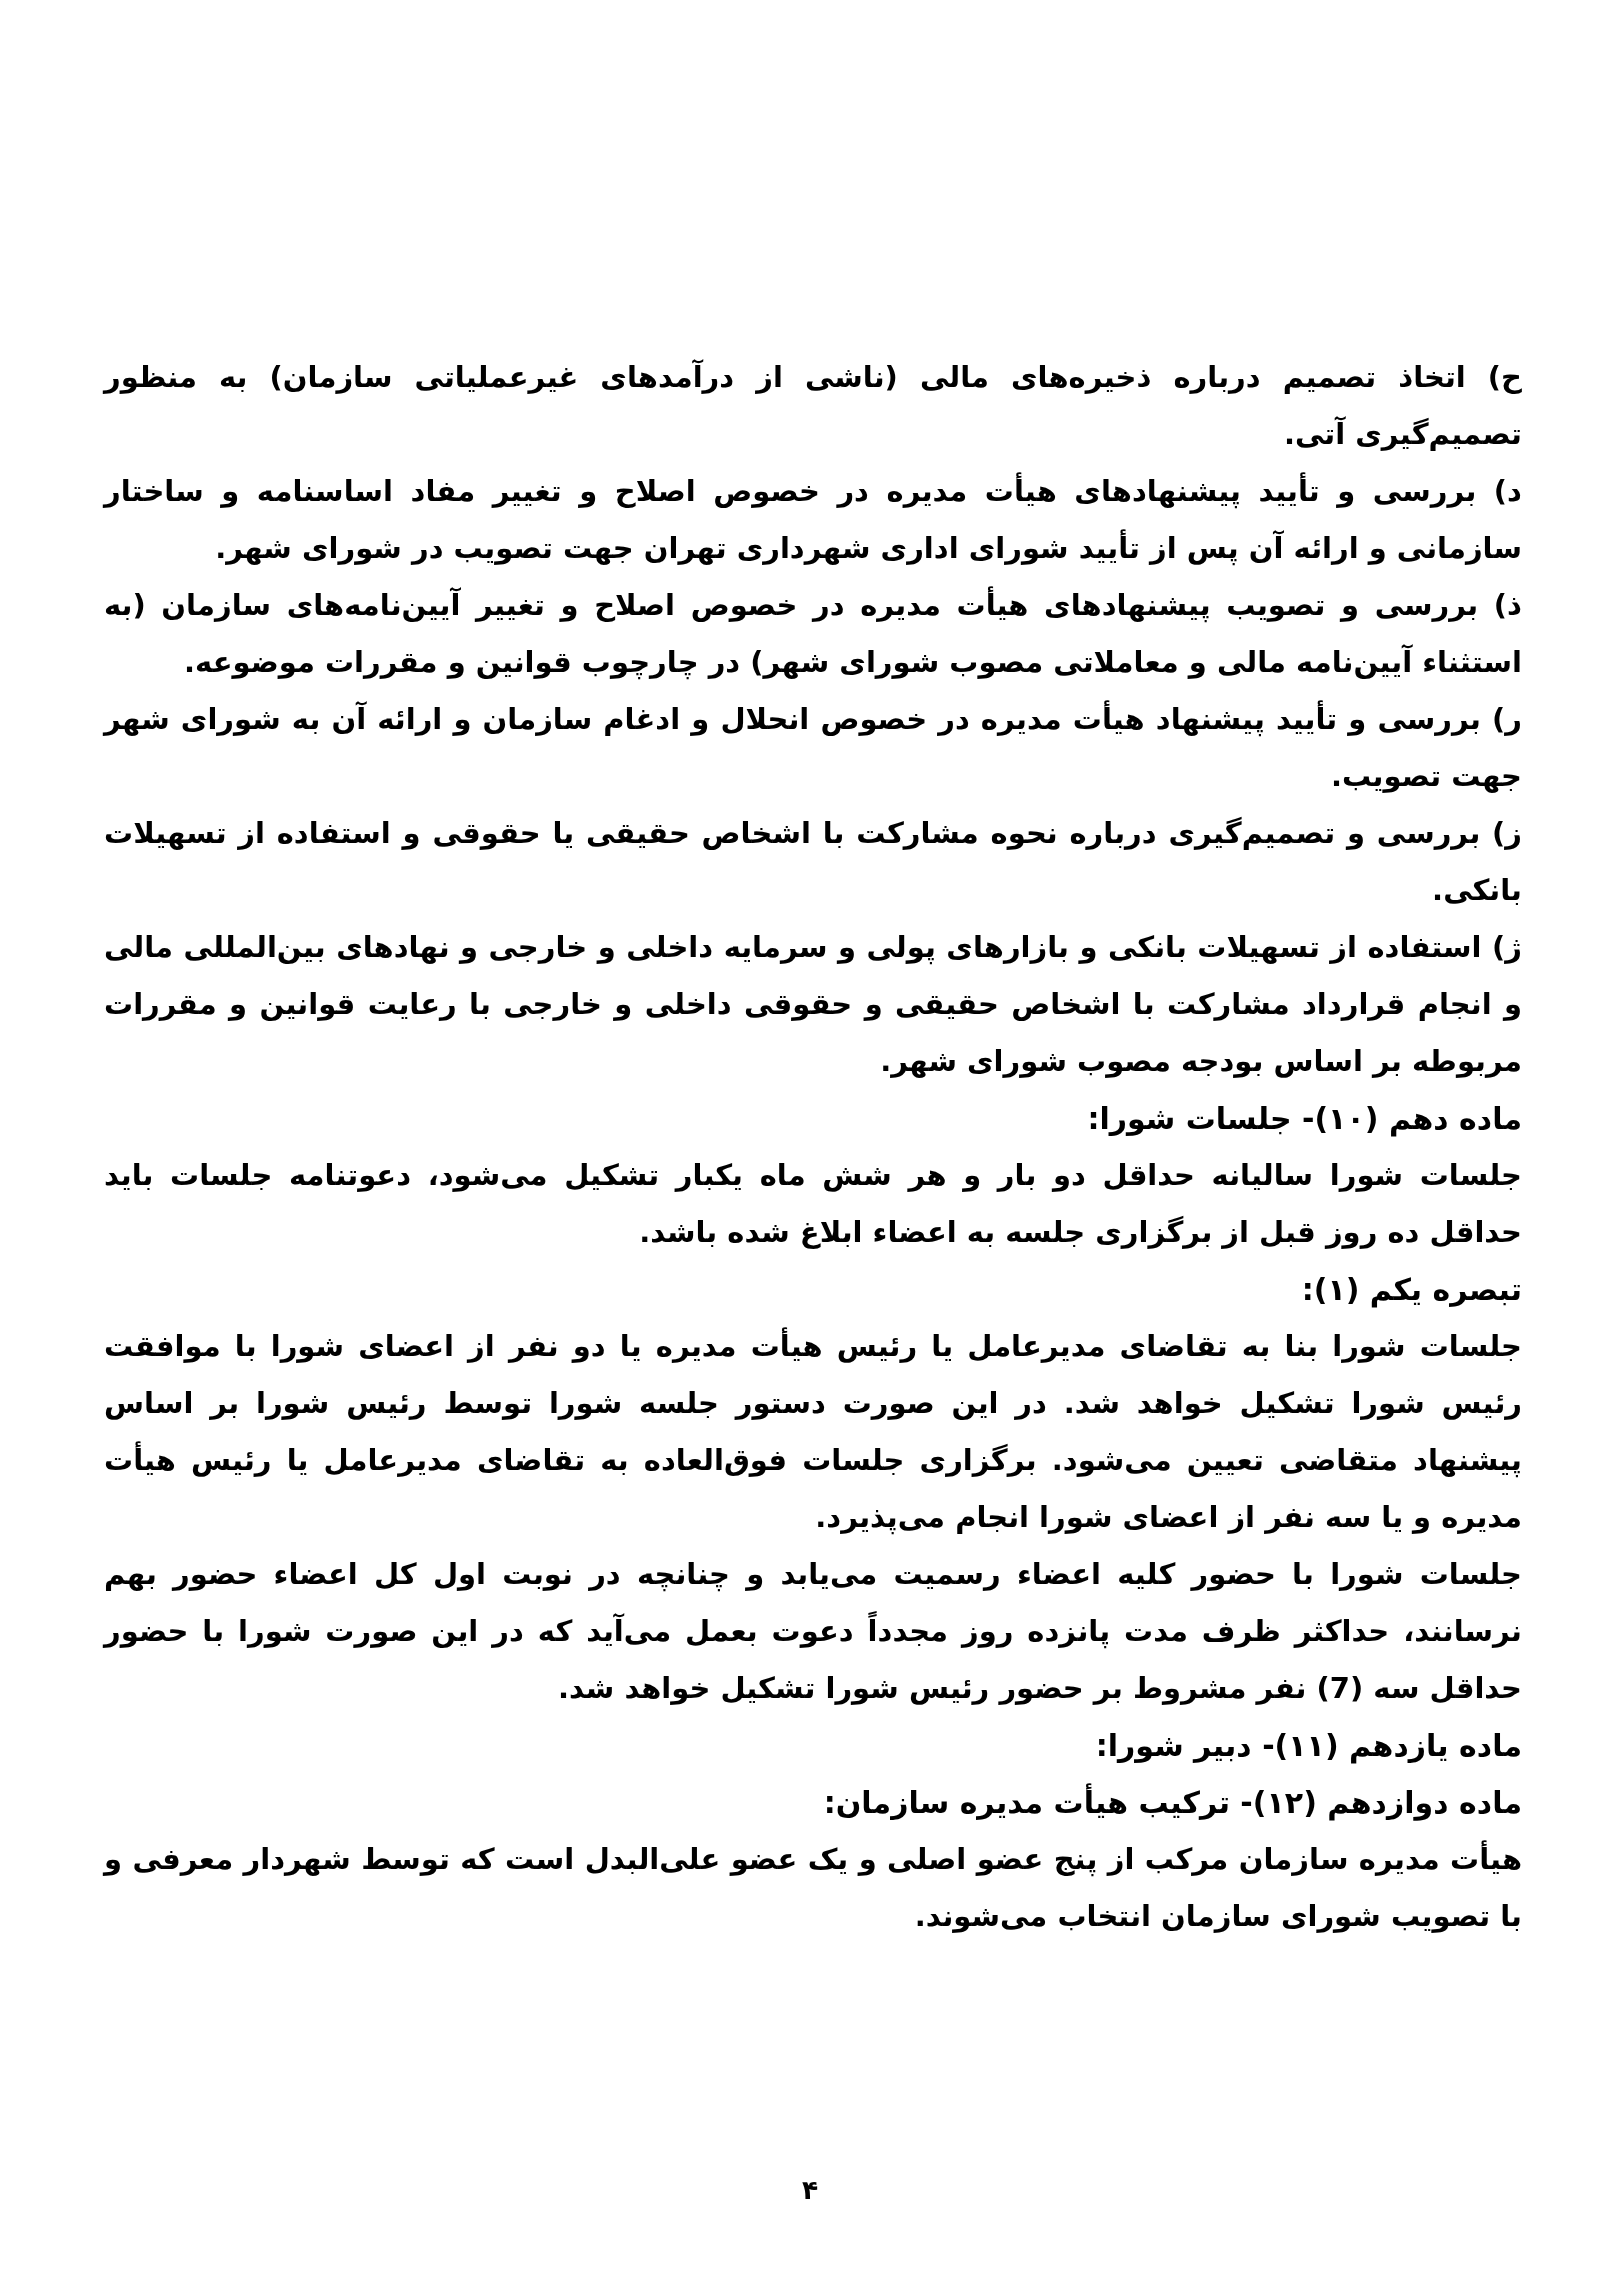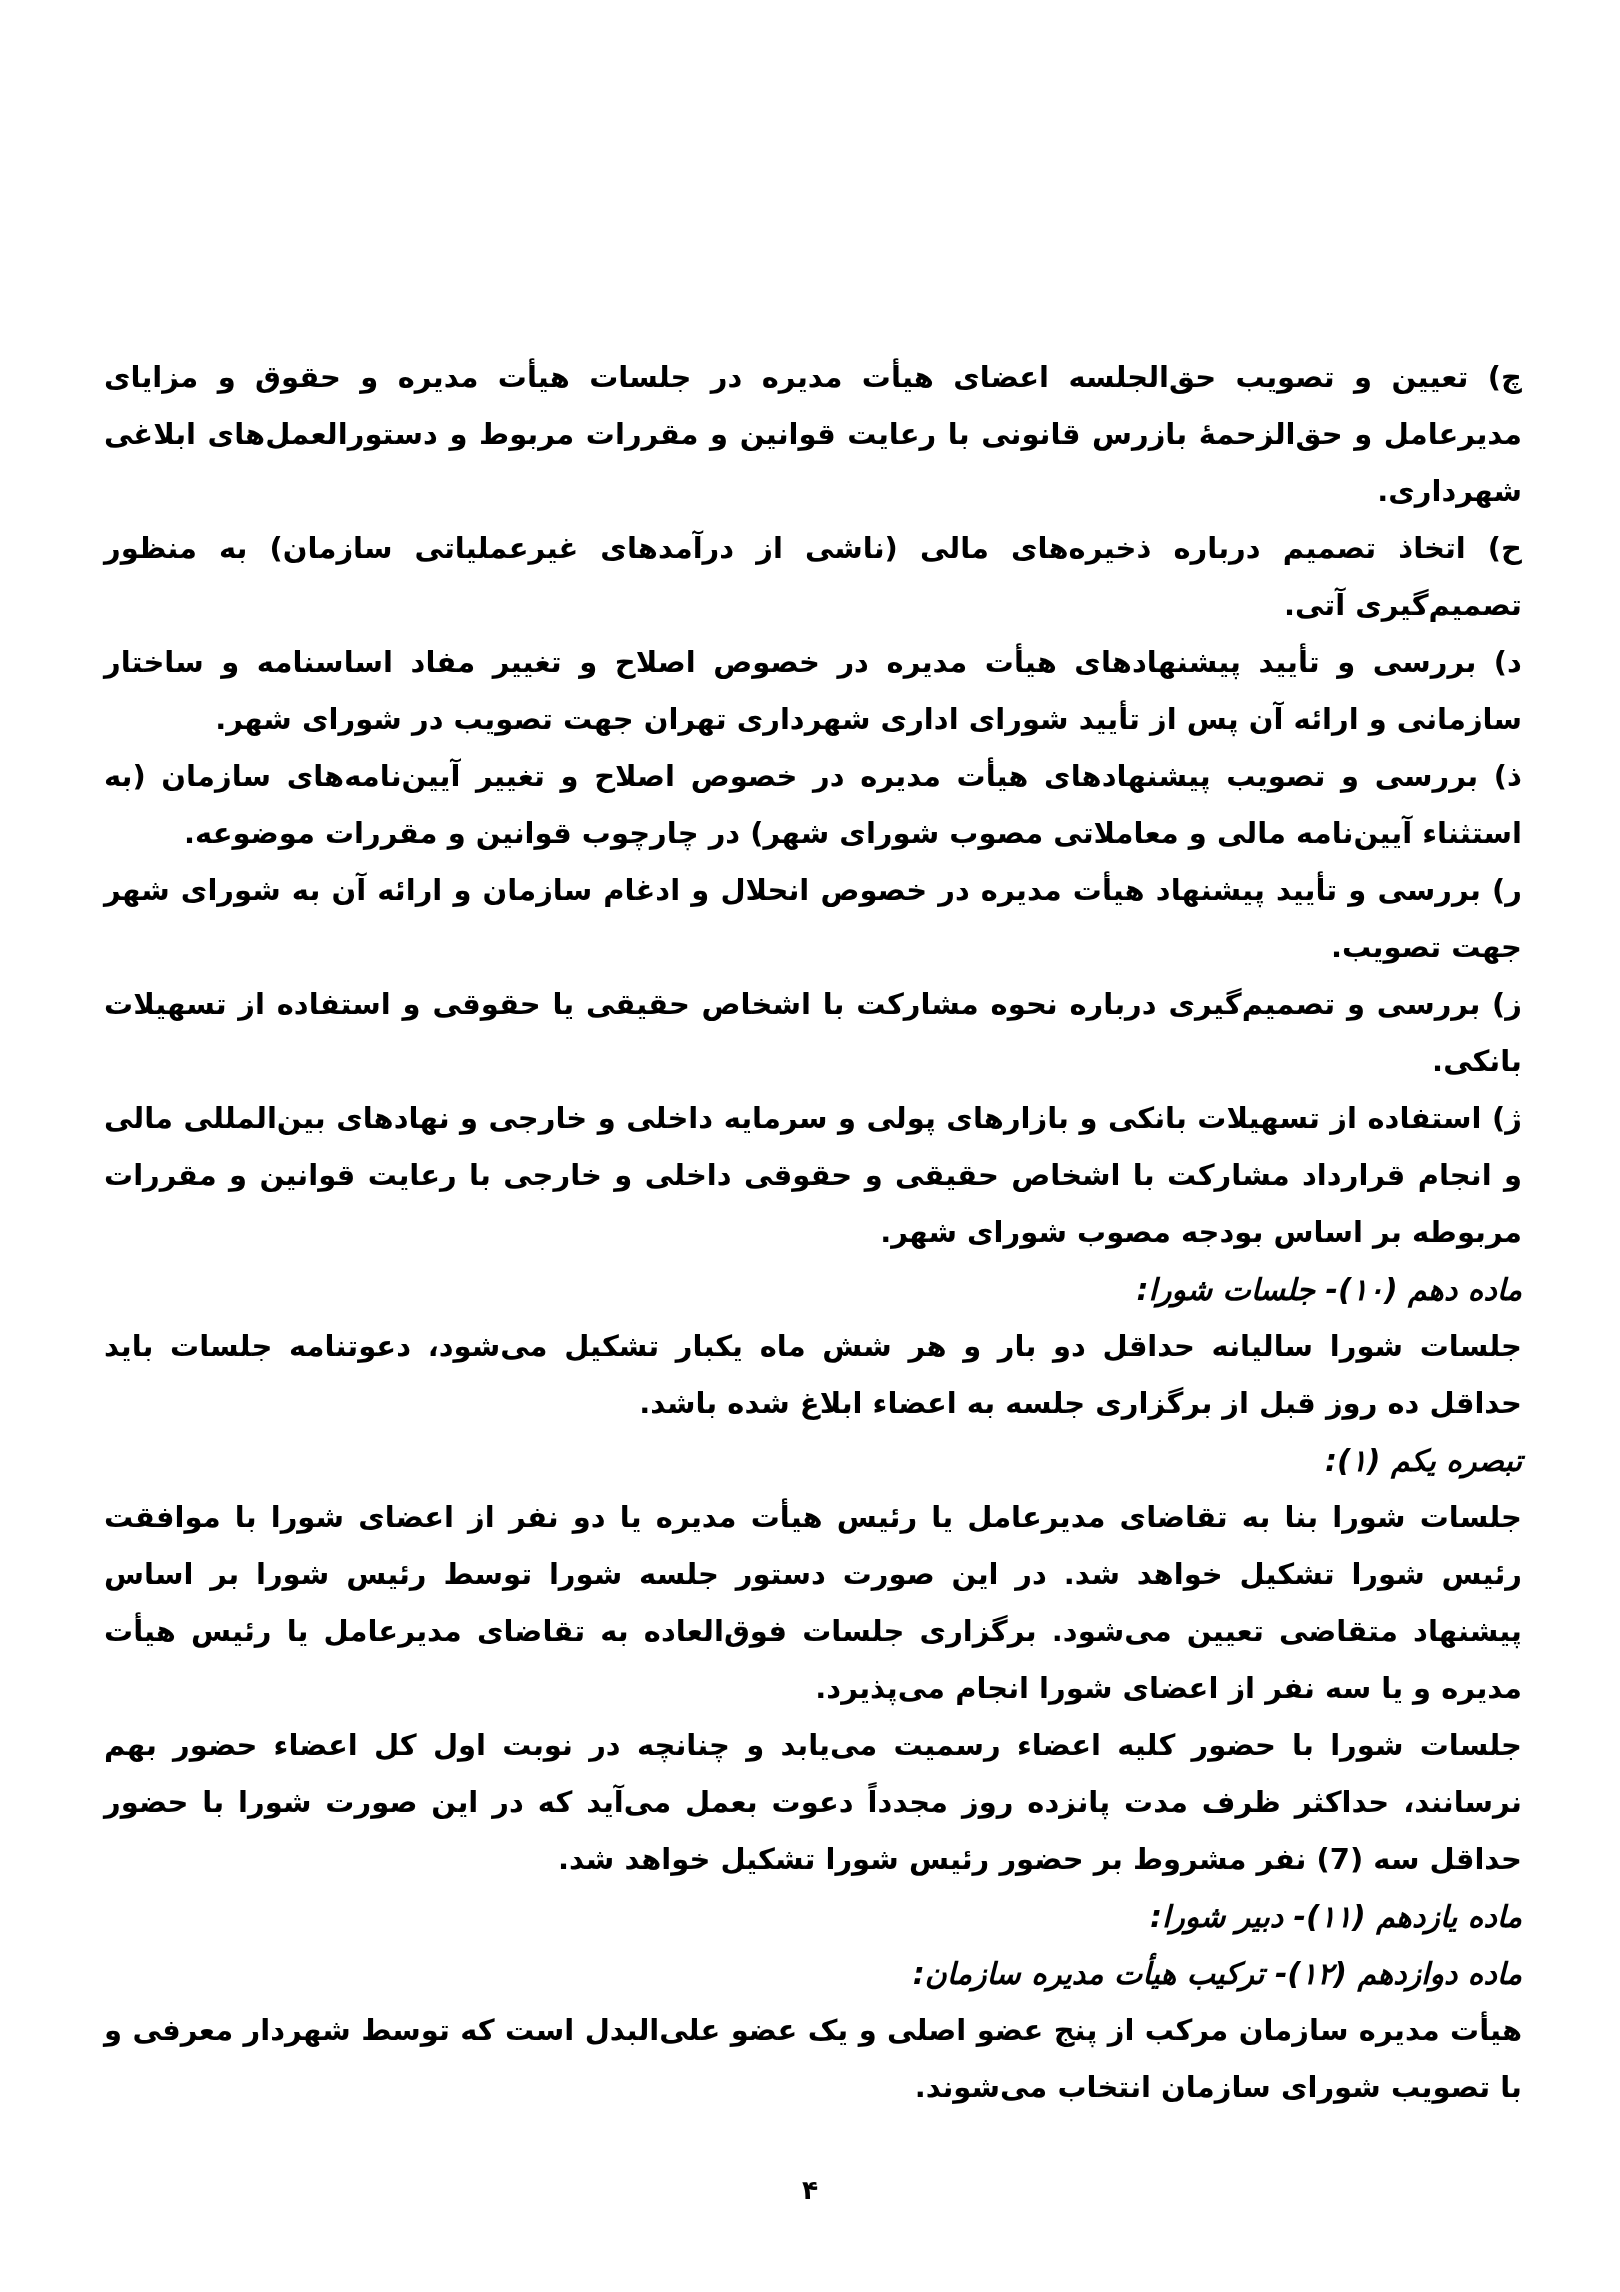--- a/index.html
+++ b/index.html
@@ -31,39 +31,37 @@
     line-height: 57px;
     font-weight: bold;
     text-align: justify;
     text-align-last: right;
     text-justify: inter-word;
   }
   .content p.heading {
     font-size: 30px;
     letter-spacing: 0.2px;
     text-align: right;
-    font-style: italic;
   }
   .page-number {
     position: absolute;
     top: 2174px;
     left: 0;
     right: 0;
     text-align: center;
     font-size: 26.5px;
     font-weight: bold;
     direction: rtl;
   }
 </style>
 </head>
 <body>
 
 <div class="page">
   <div class="content">
-    <p class="body">چ) تعیین و تصویب حق‌الجلسه اعضای هیأت مدیره در جلسات هیأت مدیره و حقوق و مزایای مدیرعامل و حق‌الزحمهٔ بازرس قانونی با رعایت قوانین و مقررات مربوط و دستورالعمل‌های ابلاغی شهرداری.</p>
     <p class="body">ح) اتخاذ تصمیم درباره ذخیره‌های مالی (ناشی از درآمدهای غیرعملیاتی سازمان) به منظور تصمیم‌گیری آتی.</p>
     <p class="body">د) بررسی و تأیید پیشنهادهای هیأت مدیره در خصوص اصلاح و تغییر مفاد اساسنامه و ساختار سازمانی و ارائه آن پس از تأیید شورای اداری شهرداری تهران جهت تصویب در شورای شهر.</p>
     <p class="body">ذ) بررسی و تصویب پیشنهادهای هیأت مدیره در خصوص اصلاح و تغییر آیین‌نامه‌های سازمان (به استثناء آیین‌نامه مالی و معاملاتی مصوب شورای شهر) در چارچوب قوانین و مقررات موضوعه.</p>
     <p class="body">ر) بررسی و تأیید پیشنهاد هیأت مدیره در خصوص انحلال و ادغام سازمان و ارائه آن به شورای شهر جهت تصویب.</p>
     <p class="body">ز) بررسی و تصمیم‌گیری درباره نحوه مشارکت با اشخاص حقیقی یا حقوقی و استفاده از تسهیلات بانکی.</p>
     <p class="body">ژ) استفاده از تسهیلات بانکی و بازارهای پولی و سرمایه داخلی و خارجی و نهادهای بین‌المللی مالی و انجام قرارداد مشارکت با اشخاص حقیقی و حقوقی داخلی و خارجی با رعایت قوانین و مقررات مربوطه بر اساس بودجه مصوب شورای شهر.</p>
     <p class="heading">ماده دهم (۱۰)- جلسات شورا:</p>
     <p class="body">جلسات شورا سالیانه حداقل دو بار و هر شش ماه یکبار تشکیل می‌شود، دعوتنامه جلسات باید حداقل ده روز قبل از برگزاری جلسه به اعضاء ابلاغ شده باشد.</p>
     <p class="heading">تبصره یکم (۱):</p>
     <p class="body">جلسات شورا بنا به تقاضای مدیرعامل یا رئیس هیأت مدیره یا دو نفر از اعضای شورا با موافقت رئیس شورا تشکیل خواهد شد. در این صورت دستور جلسه شورا توسط رئیس شورا بر اساس پیشنهاد متقاضی تعیین می‌شود. برگزاری جلسات فوق‌العاده به تقاضای مدیرعامل یا رئیس هیأت مدیره و یا سه نفر از اعضای شورا انجام می‌پذیرد.</p>

